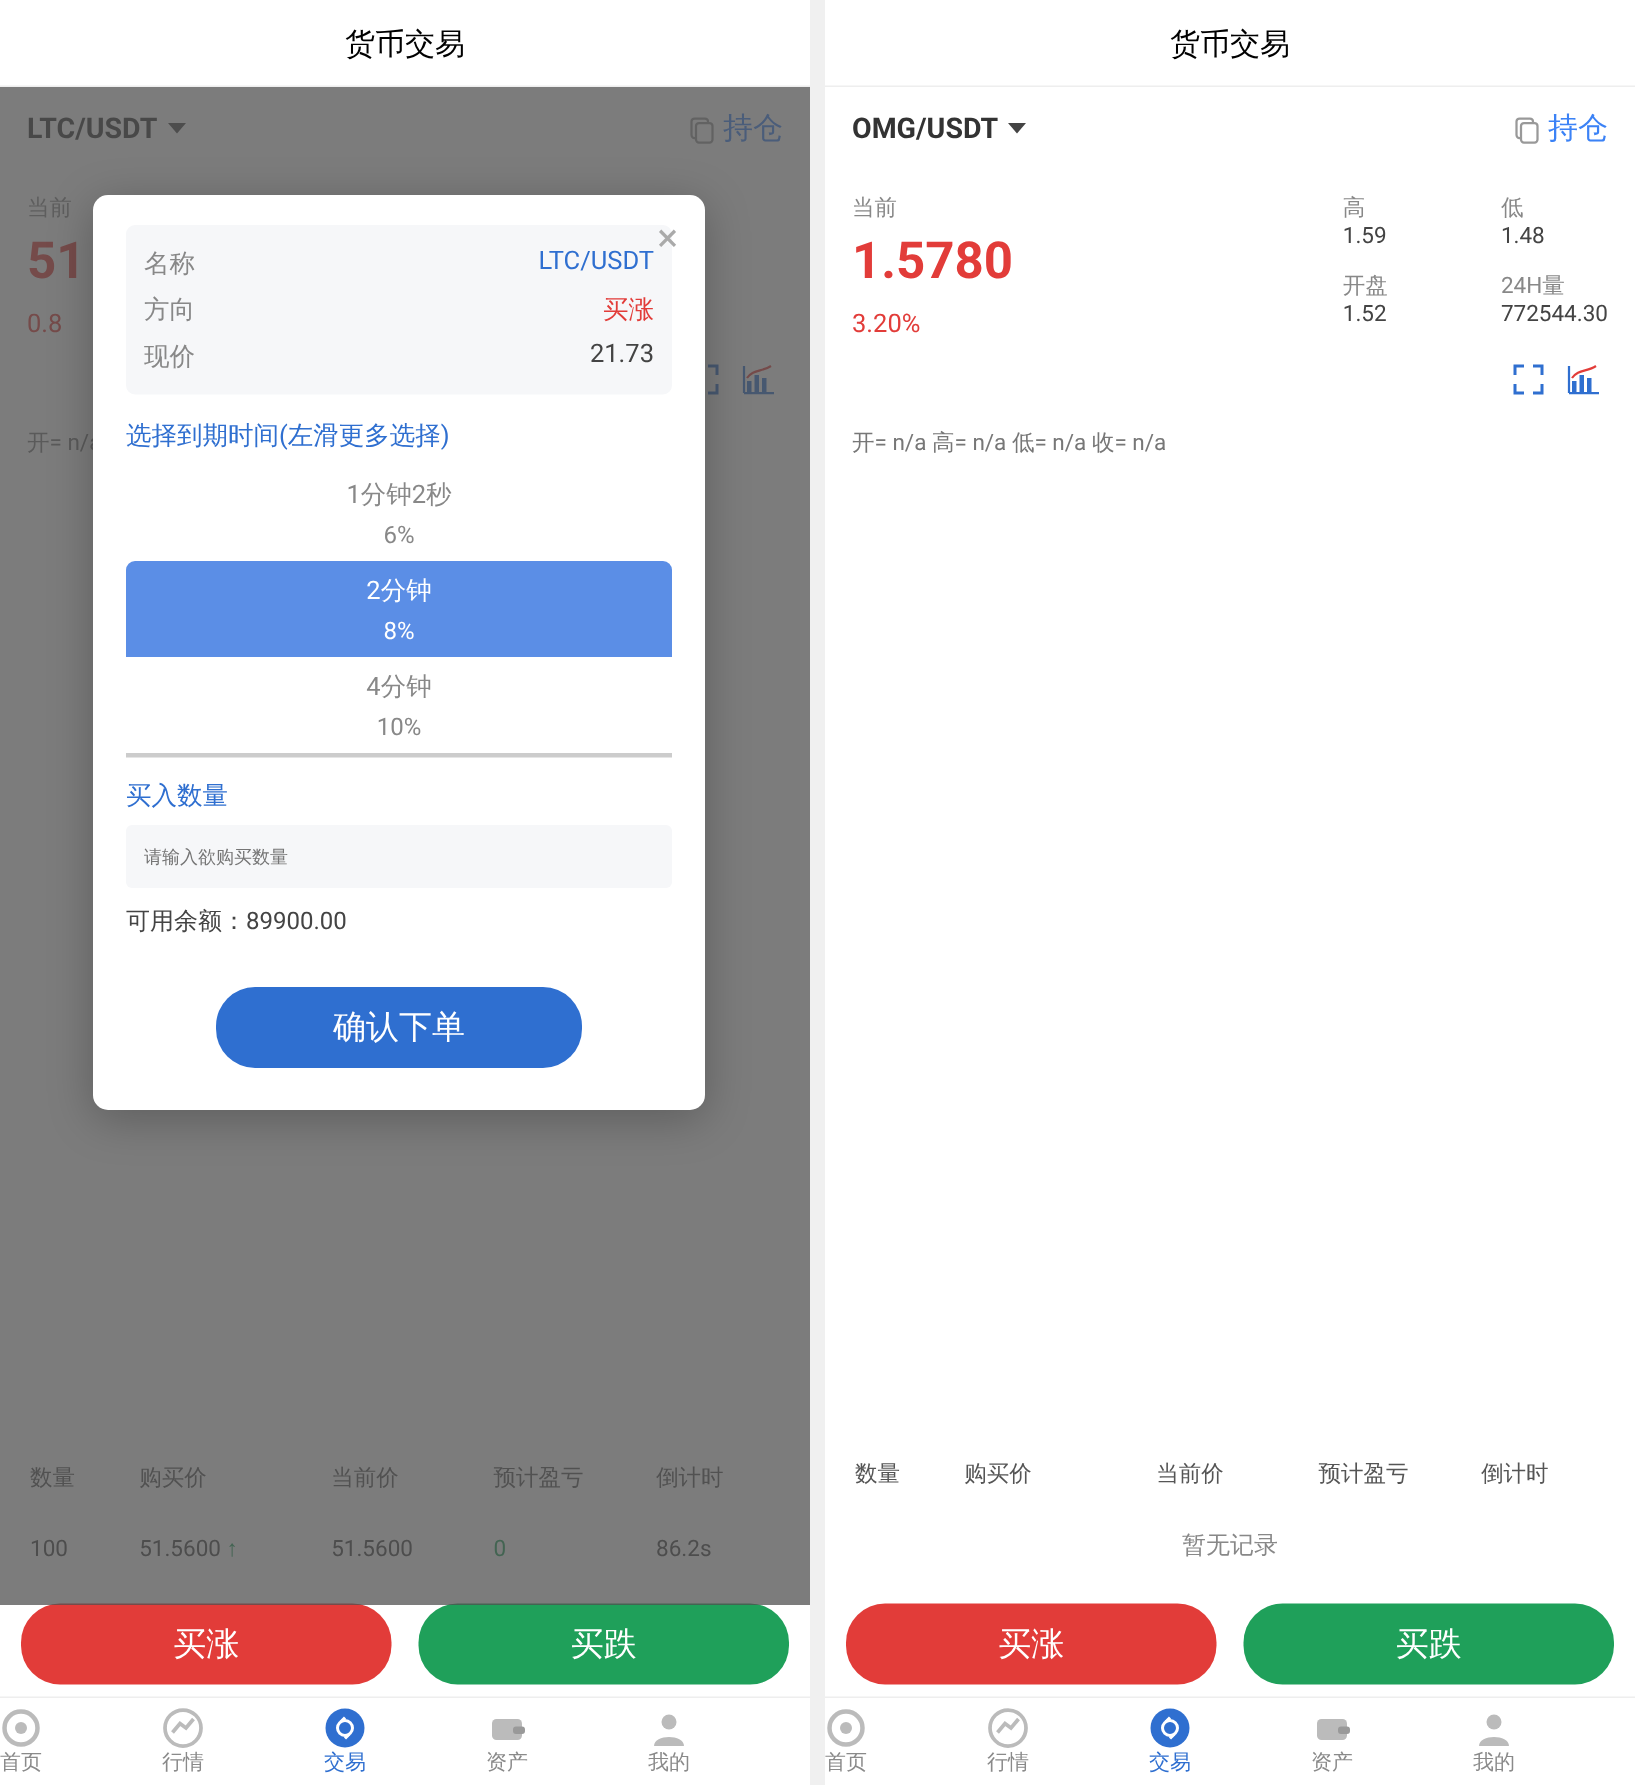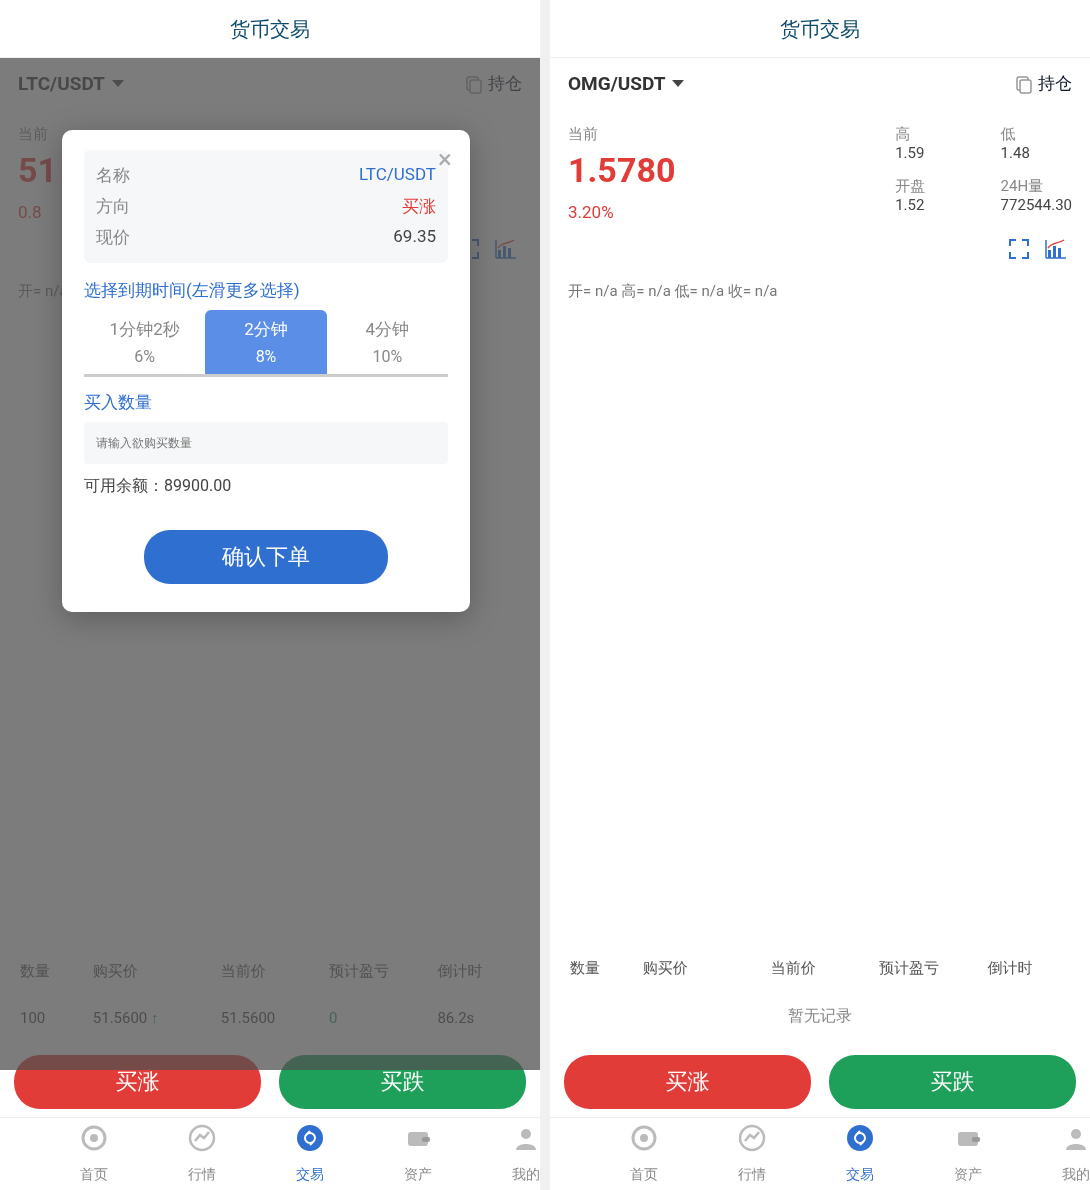--- a/index.html
+++ b/index.html
@@ -18,43 +18,43 @@
     background: #fff;
     position: relative;
     display: flex;
     flex-direction: column;
     overflow: hidden;
   }
   .top-title {
     text-align: center;
     font-size: 20px;
     padding: 16px 0 14px;
-    color: #0c4a6e;
+    color: #000000;
   }
   .pair-bar {
     display: flex;
     align-items: center;
     justify-content: space-between;
     padding: 14px 18px;
     border-top: 1px solid #eee;
   }
   .pair-left {
     display: flex;
     align-items: center;
     gap: 6px;
     font-weight: 700;
     font-size: 19px;
     color: #333;
   }
   .pair-right {
     display: flex;
     align-items: center;
     gap: 4px;
-    color: #0f172a;
-    font-size: 17px;
+    color: #3b82f6;
+    font-size: 20px;
     font-family: Liberation Serif, serif;
   }
   .stats {
     display: flex;
     padding: 16px 18px 4px;
   }
   .stats-left { flex: 1; }
   .stats-right {
     display: grid;
     grid-template-columns: 1fr 1fr;
@@ -110,25 +110,24 @@
   .tabbar {
     display: flex;
     border-top: 1px solid #eee;
     padding: 6px 0 6px;
     background: #fff;
   }
   .tab-item {
     flex: 1;
     display: flex;
     flex-direction: column;
-    align-items: flex-end;
-    gap: 14px;
+    align-items: flex-start;
+    gap: 0;
     font-size: 14px;
     color: #8a8a8a;
-    padding-left: 13px;
   }
   .tab-item.active { color: #2f6fd0; }
   .tab-icon { width: 28px; height: 28px; display:flex; align-items:center; justify-content:center; }
 
   .overlay {
     position: absolute;
     inset: 58px 0 120px 0;
     background: rgba(80,80,80,0.75);
     z-index: 5;
   }
@@ -171,20 +170,21 @@
   }
   .detail-label { color: #888; }
   .detail-val { color: #444; }
   .detail-val.red { color: #e23c39; }
   .detail-val.blue { color: #2f6fd0; }
   .period-label { color: #2f6fd0; font-size: 17px; margin-bottom: 8px; margin-top: 16px; }
   .period-row {
     display: flex;
     border-bottom: 3px solid #ccc;
     margin-bottom: 14px;
+    flex-direction: column;
   }
   .period-item {
     flex: 1;
     text-align: center;
     padding: 8px 0 4px;
     border-radius: 6px 6px 0 0;
   }
   .period-item .t1 { font-size: 17px; color: #888; margin-bottom:6px; }
   .period-item .t2 { font-size: 16px; color: #888; padding-bottom:4px; }
   .period-item.active { background: #5b8ee6; }
@@ -346,21 +346,21 @@
       <div class="detail-row">
         <span class="detail-label">名称</span>
         <span class="detail-val blue">LTC/USDT</span>
       </div>
       <div class="detail-row">
         <span class="detail-label">方向</span>
         <span class="detail-val red">买涨</span>
       </div>
       <div class="detail-row">
         <span class="detail-label">现价</span>
-        <span class="detail-val">69.35</span>
+        <span class="detail-val">21.73</span>
       </div>
     </div>
     <div class="period-label">选择到期时间(左滑更多选择)</div>
     <div class="period-row">
       <div class="period-item">
         <div class="t1">1分钟2秒</div>
         <div class="t2">6%</div>
       </div>
       <div class="period-item active">
         <div class="t1">2分钟</div>

